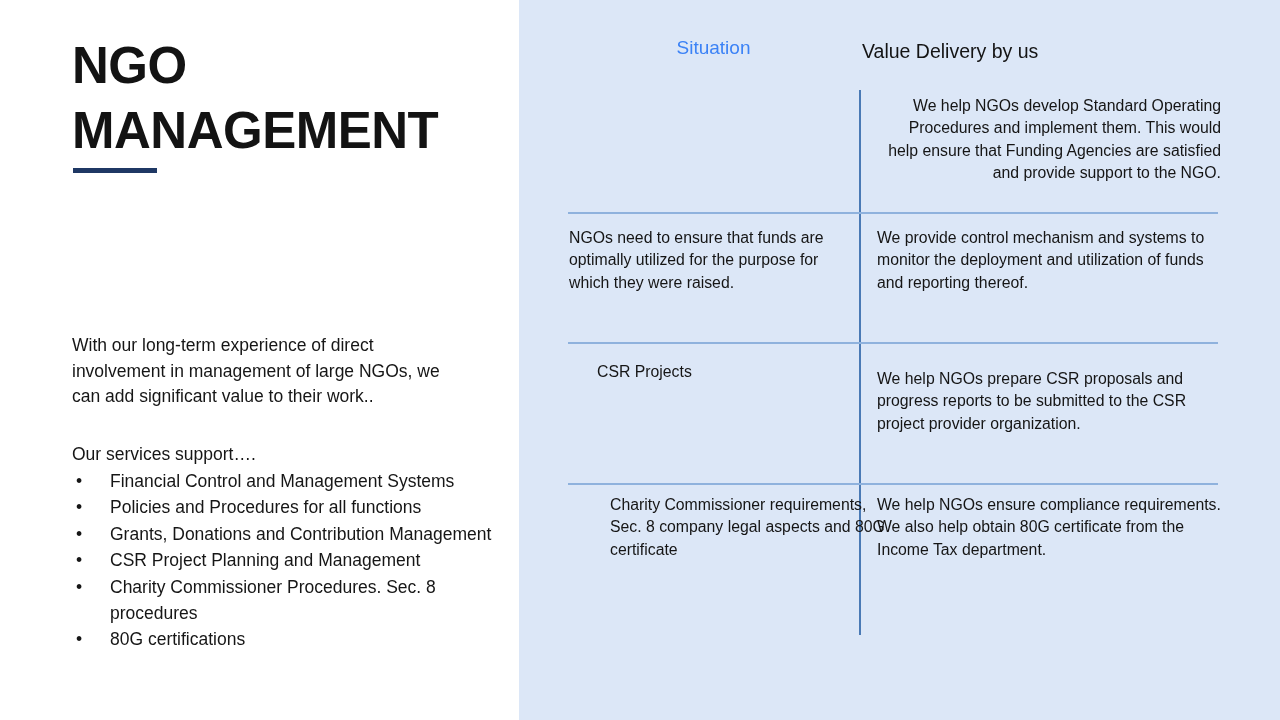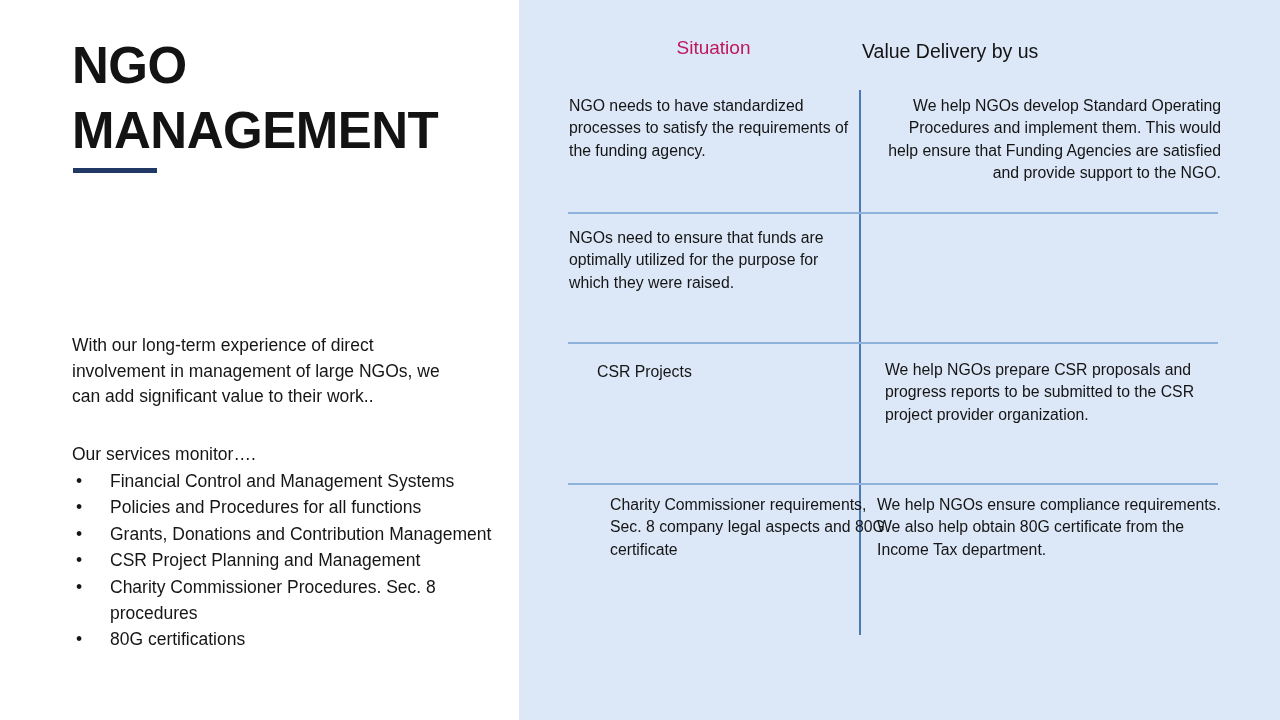--- a/index.html
+++ b/index.html
@@ -104,21 +104,21 @@
 
   
   #table-header-situation {
     position: absolute;
     left: 568px;
     top: 35px;
     width: 291px;
     text-align: center;
     font-size: 19px;
     line-height: 26px;
-    color: #be185d;
+    color: #3b82f6;
   }
   #table-header-value {
     position: absolute;
     left: 862px;
     top: 38px;
     width: 356px;
     text-align: left;
     font-size: 19.5px;
     line-height: 26px;
     color: #141414;
@@ -150,41 +150,41 @@
     color: #151515;
   }
   .cell-situation { left: 569px; width: 282px; }
   .cell-value     { left: 877px; width: 344px; }
 
   #r1-situation { top: 95px; }
   #r1-value     { top: 95px; text-align: right; }
   #r2-situation { top: 227px; }
   #r2-value     { top: 227px; }
   #r3-situation { top: 361px; margin-left: 28px; }
-  #r3-value     { top: 359px; margin-left: 8px; }
+  #r3-value     { top: 368px; }
   #r4-situation { top: 494px; margin-left: 41px; }
   #r4-value     { top: 494px; }
 </style>
 </head>
 <body>
 
 <div id="slide">
 
   <div id="right-panel"></div>
 
   <div id="left-col">
 
     <div id="slide-title">NGO MANAGEMENT</div>
 
     <div id="title-accent-bar"></div>
 
 
     <div class="body-para" id="para-2">With our long-term experience of direct involvement in management of large NGOs, we can add significant value to their work..</div>
 
-    <div id="services-intro">Our services monitor….</div>
+    <div id="services-intro">Our services support….</div>
 
     <ul id="services-list">
       <li>
         <span class="bullet-glyph">•</span>
         <span>Financial Control and Management Systems</span>
       </li>
       <li>
         <span class="bullet-glyph">•</span>
         <span>Policies and Procedures for all functions</span>
       </li>
@@ -209,24 +209,24 @@
 
   <div id="table-header-situation">Situation</div>
 
   <div id="table-header-value">Value Delivery by us</div>
 
   <div id="vertical-divider"></div>
   <div class="row-divider" id="row-divider-1"></div>
   <div class="row-divider" id="row-divider-2"></div>
   <div class="row-divider" id="row-divider-3"></div>
 
-  <div class="cell cell-situation" id="r1-situation">NGO needs to have standardized processes to satisfy the requirements of the funding agency.</div>
   <div class="cell cell-value" id="r1-value">We help NGOs develop Standard Operating Procedures and implement them. This would help ensure that Funding Agencies are satisfied and provide support to the NGO.</div>
 
   <div class="cell cell-situation" id="r2-situation">NGOs need to ensure that funds are optimally utilized for the purpose for which they were raised.</div>
+  <div class="cell cell-value" id="r2-value">We provide control mechanism and systems to monitor the deployment and utilization of funds and reporting thereof.</div>
 
   <div class="cell cell-situation" id="r3-situation">CSR Projects</div>
   <div class="cell cell-value" id="r3-value">We help NGOs prepare CSR proposals and progress reports to be submitted to the CSR project provider organization.</div>
 
   <div class="cell cell-situation" id="r4-situation">Charity Commissioner requirements, Sec. 8 company legal aspects and 80G certificate</div>
   <div class="cell cell-value" id="r4-value">We help NGOs ensure compliance requirements. We also help obtain 80G certificate from the Income Tax department.</div>
 
 </div>
 
 </body></html>

